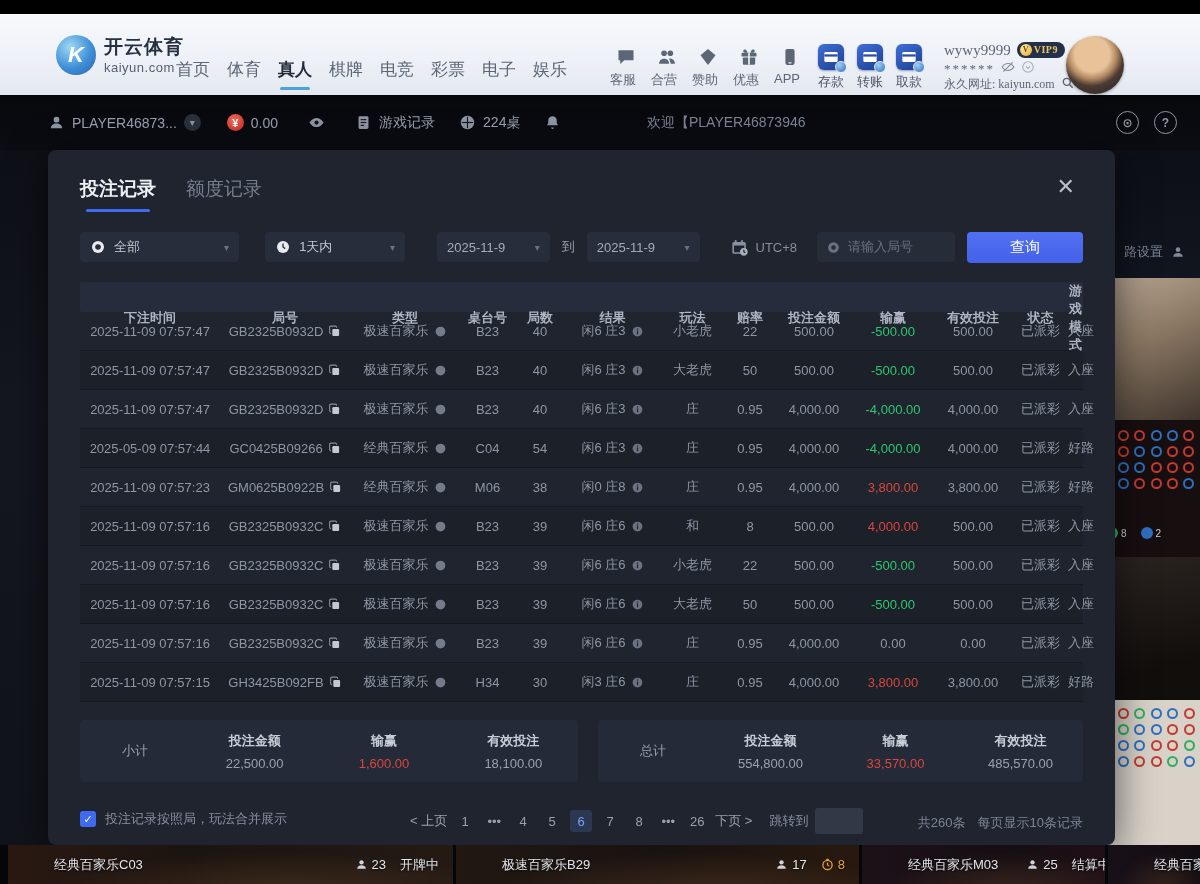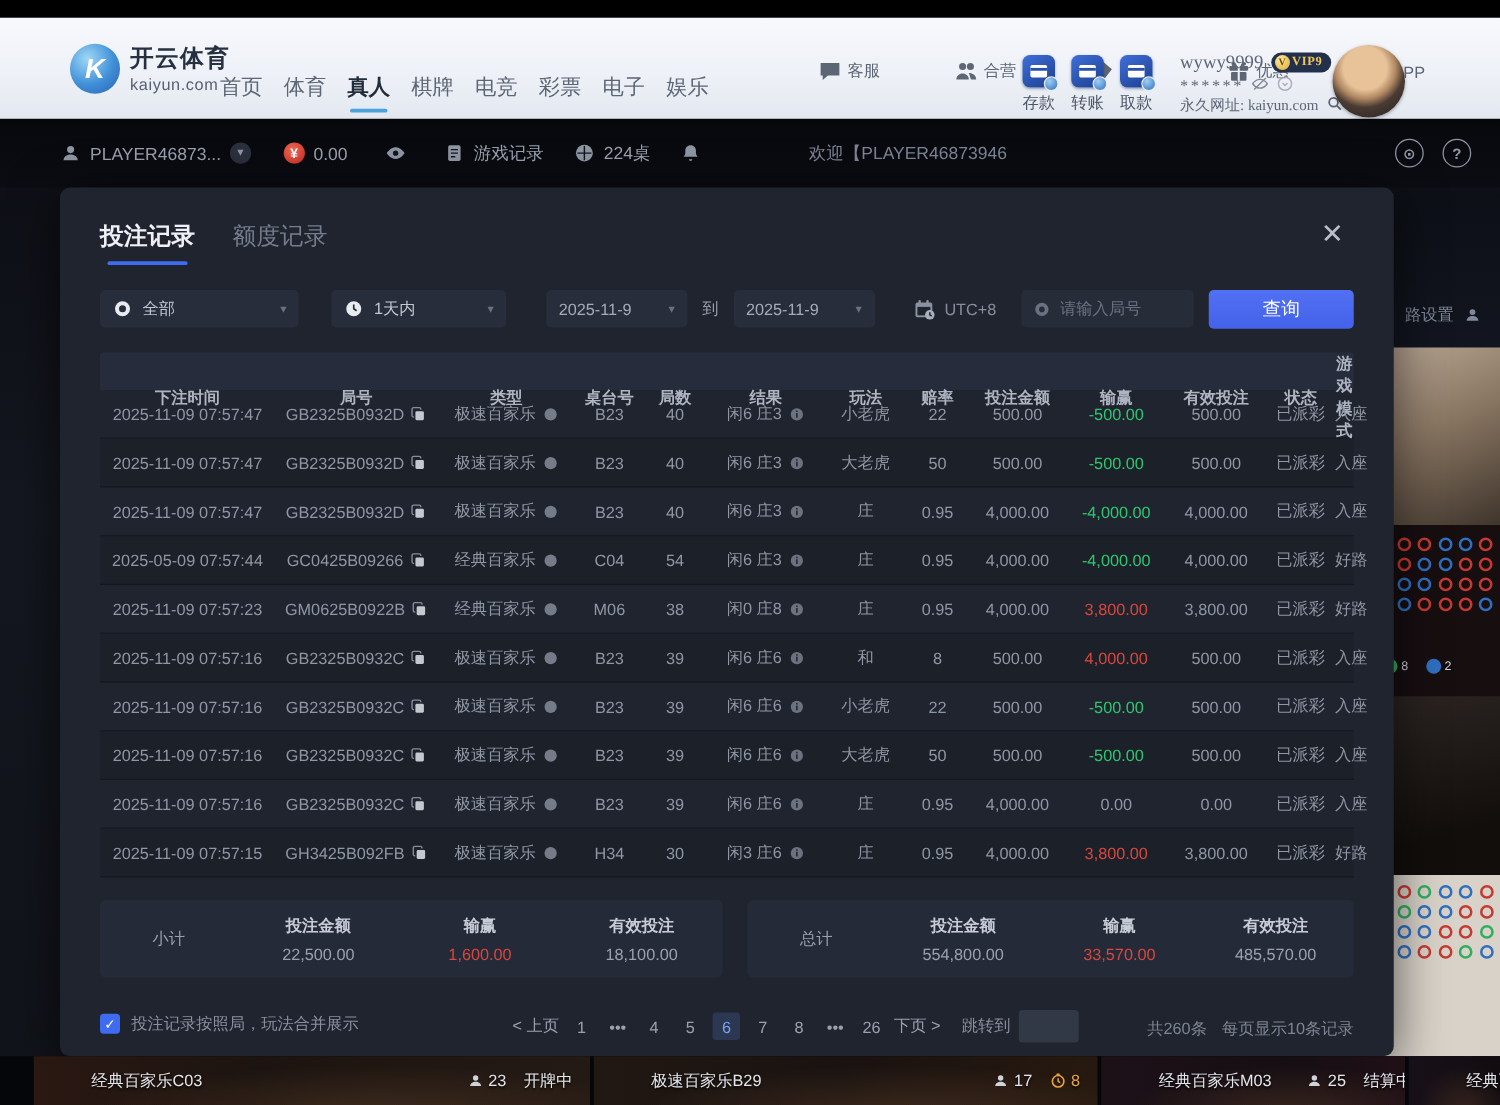--- a/index.html
+++ b/index.html
@@ -21,21 +21,21 @@
                color:#fff; font-weight:bold; font-size:22px; display:flex; align-items:center; justify-content:center;
                font-style:italic; }
   .logo-title { font-size:19px; font-weight:bold; color:#253041; letter-spacing:1px; }
   .logo-sub { font-size:13px; color:#556072; letter-spacing:.5px; }
   .main-nav { position:absolute; left:176px; top:44px; display:flex; gap:17px; }
   .nav-item { font-size:17px; color:#5d6675; cursor:pointer; padding-bottom:9px; position:relative; }
   .nav-item.active { color:#222c3a; font-weight:bold; }
   .nav-item.active::after { content:""; position:absolute; left:2px; right:2px; bottom:0; height:3px;
                             border-radius:2px; background:#4aa3dc; }
   .services { position:absolute; left:610px; top:33px; display:flex; gap:15px; }
-  .svc { display:flex; flex-direction:row; align-items:center; gap:4px; cursor:pointer; color:#5d6675;margin-left:44px; }
+  .svc { display:flex; flex-direction:column; align-items:flex-end; gap:4px; cursor:pointer; color:#5d6675; }
   .svc .ic { width:20px; height:20px; color:#5d6675; }
   .svc .ic svg { width:20px; height:20px; }
   .svc .lbl { font-size:13px; color:#5d6675; white-space:nowrap; }
   .wallet { position:absolute; left:818px; top:30px; display:flex; gap:13px; }
   .wal { display:flex; flex-direction:column; align-items:center; gap:3px; cursor:pointer; }
   .wal .tile { width:26px; height:26px; border-radius:6px; position:relative;
                background:linear-gradient(145deg,#3f6fd8,#1c3f8f); box-shadow:0 1px 2px rgba(20,40,90,.4); }
   .wal .tile svg { width:26px; height:26px; padding:5px; }
   .wal .tile::after { content:""; position:absolute; right:-3px; bottom:-3px; width:10px; height:10px;
                       border-radius:50%; background:radial-gradient(circle at 35% 30%,#9fd0f2,#2f6fc0); border:1px solid #e8edf4; }
@@ -152,21 +152,21 @@
         border-radius:3px; cursor:pointer; color:#9aa1ae; }
   .pg.active { background:#2c3752; color:#7ba0f8; }
   .jump-label { margin-left:10px; white-space:nowrap; }
   .jump-input { width:48px; height:26px; background:#313947; border:none; border-radius:3px; outline:none;
                 color:#c2c7d0; text-align:center; font-family:inherit; }
   .count-note { position:absolute; right:0; top:8px; color:#7d8494; white-space:nowrap; }
   .count-note span { margin-left:12px; }
 
   
   .bottom-bar { position:absolute; left:0; top:750px; width:1200px; height:39px; z-index:12;
-                background:#04060a; display:flex; gap:3px; padding-left:27px; }
+                background:#04060a; display:flex; gap:3px; padding-left:8px; }
   .bt { height:39px; display:flex; align-items:center; color:#e3e6ec; font-size:13px;
         padding:0 14px 0 46px; gap:14px; cursor:pointer; position:relative; overflow:hidden; }
   .bt .nm { white-space:nowrap; text-shadow:0 1px 2px rgba(0,0,0,.8); position:relative; z-index:1; }
   .bt .sp { flex:1; }
   .bt .vw { display:flex; align-items:center; gap:4px; white-space:nowrap; position:relative; z-index:1;
             text-shadow:0 1px 2px rgba(0,0,0,.8); }
   .bt .st { white-space:nowrap; position:relative; z-index:1; text-shadow:0 1px 2px rgba(0,0,0,.8); }
   .bt1 { width:445px; background:linear-gradient(90deg,#2a1812 0%,#1c1410 40%,#241a14 100%); }
   .bt2 { width:403px; background:linear-gradient(90deg,#211812 0%,#191210 50%,#27190f 100%); }
   .bt3 { width:243px; background:linear-gradient(90deg,#1d1118 0%,#150e12 60%,#1f1016 100%); }

